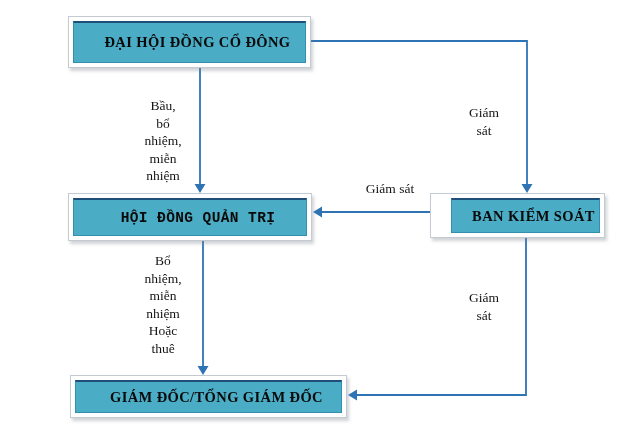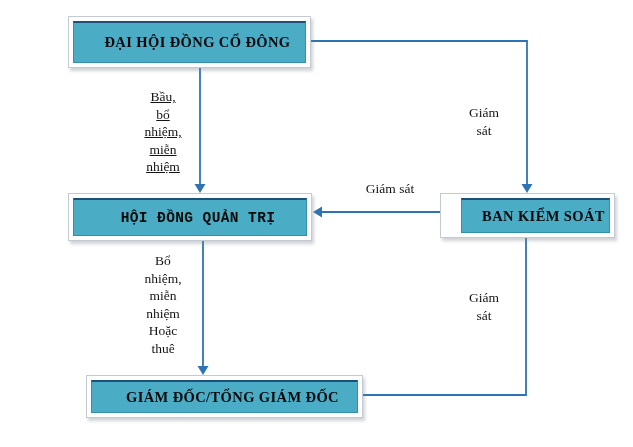--- a/index.html
+++ b/index.html
@@ -47,30 +47,30 @@
   }
   .edge-label {
     position: absolute;
     z-index: 3;
     font-size: 13.5px;
     color: #141414;
     text-align: center;
     white-space: pre-line;
     line-height: 17.5px;
   }
-  .lbl-elect  { left: 118px; top: 88px;  width: 90px; text-decoration: underline; }
+  .lbl-elect  { left: 118px; top: 97px;  width: 90px; }
   .lbl-hire   { left: 118px; top: 252px; width: 90px; }
   .lbl-sup-t  { left: 448px; top: 104px; width: 72px; }
   .lbl-sup-m  { left: 348px; top: 180px; width: 84px; white-space: nowrap; }
   .lbl-sup-b  { left: 448px; top: 289px; width: 72px; }
 
   .node-shareholders { left: 68px;  top: 16px;  width: 243px; height: 52px; }
   .node-board        { left: 68px;  top: 193px; width: 244px; height: 48px; font-family: Liberation Mono, monospace; }
-  .node-supervisory  { left: 440px; top: 193px; width: 175px; height: 45px; padding-left: 20px; }
-  .node-director     { left: 86px;  top: 375px; width: 277px; height: 43px; }
+  .node-supervisory  { left: 430px; top: 193px; width: 175px; height: 45px; padding-left: 20px; }
+  .node-director     { left: 70px;  top: 375px; width: 277px; height: 43px; }
 </style>
 </head>
 <body>
 
 <div class="canvas">
 
   <svg class="wires" viewBox="0 0 633 447" xmlns="http://www.w3.org/2000/svg">
 
     <g>
       <polyline points="311,41 527,41 527,187" fill="none" stroke="#2E74B5" stroke-width="1.8"></polyline>

